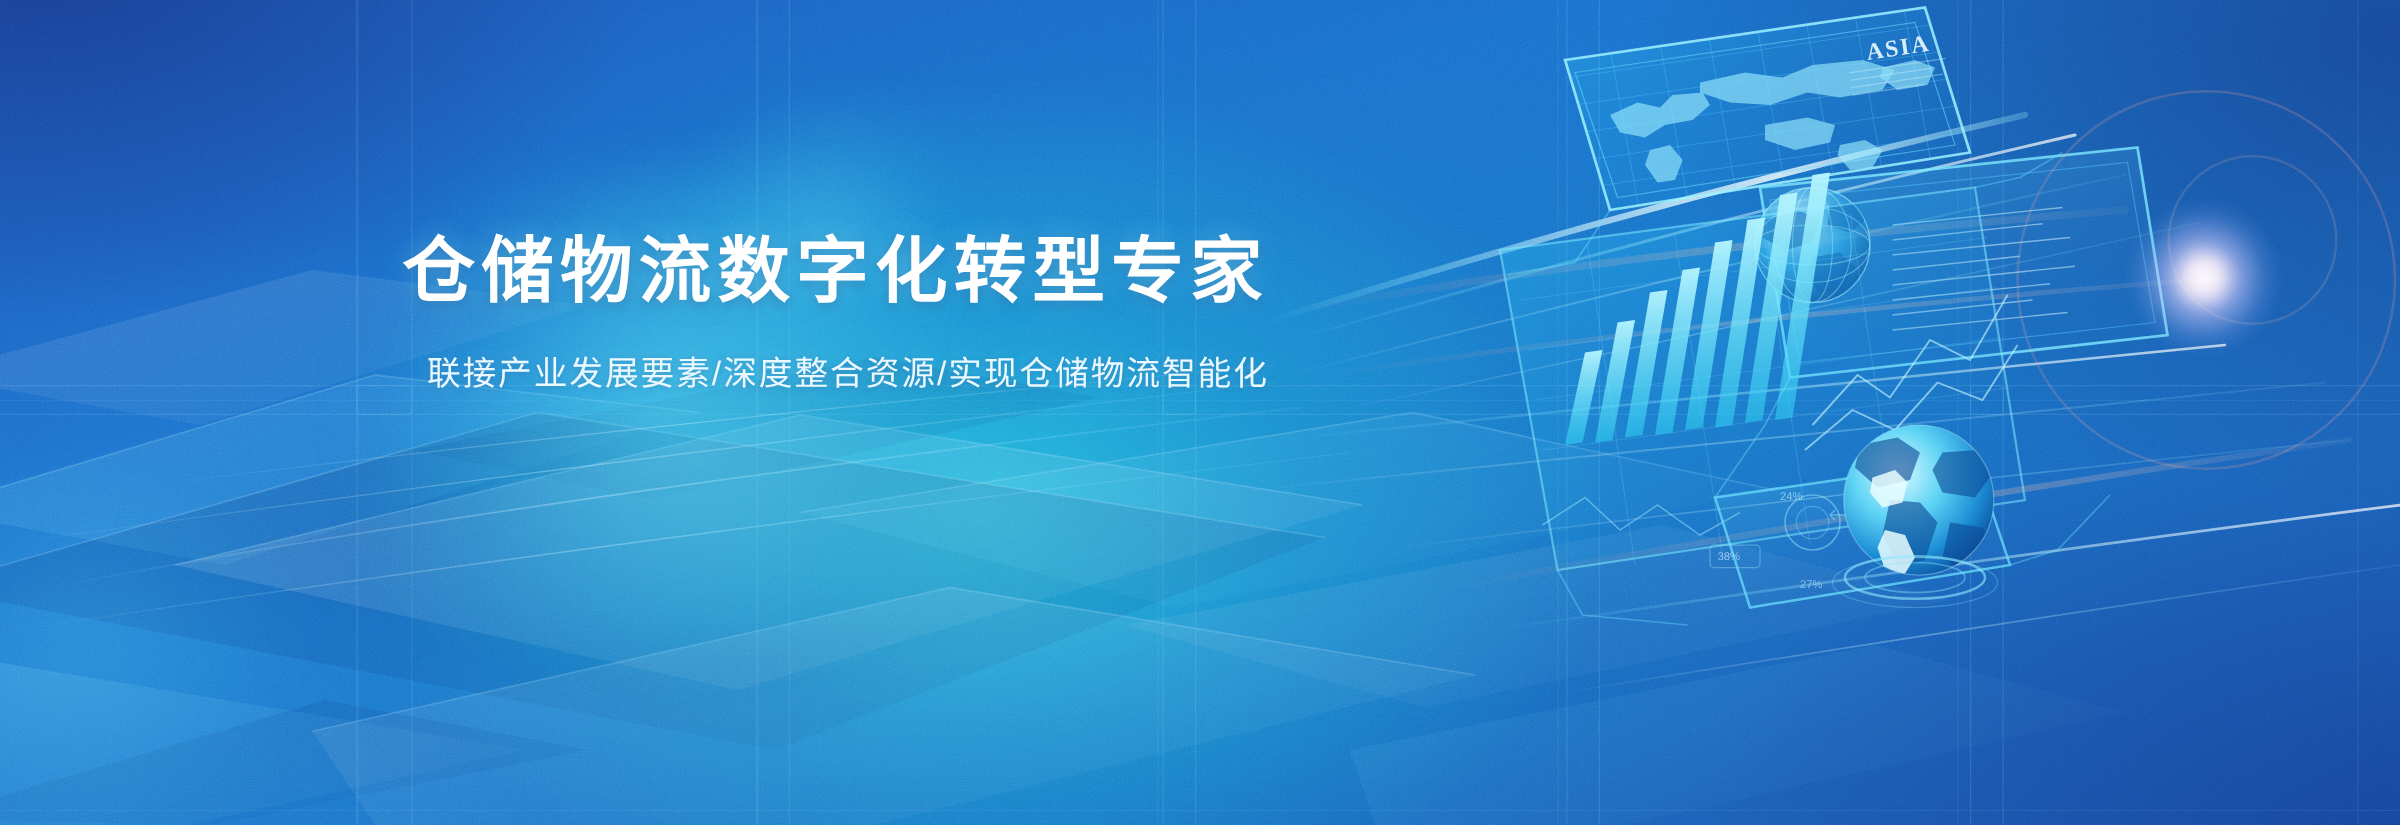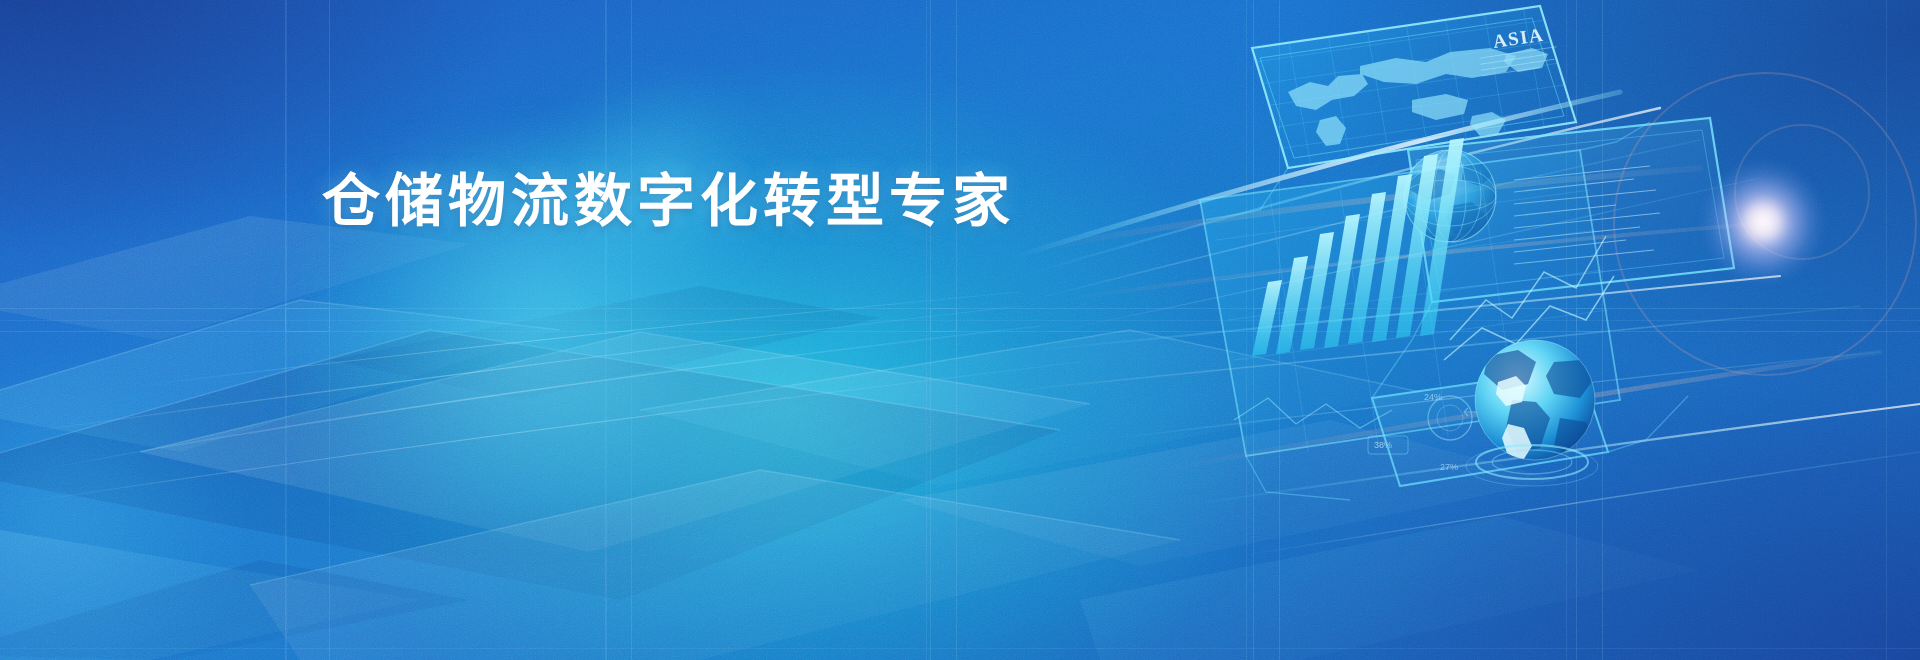--- a/index.html
+++ b/index.html
@@ -75,21 +75,21 @@
     background: radial-gradient(circle, rgba(92,226,246,0.55) 0%, rgba(60,200,235,0.18) 48%, rgba(50,190,230,0) 72%);
   }
 
   
   .ribbons { opacity: .95; }
 
   
   .copy {
     position: absolute;
     left: 322px;
-    top: 169px;
+    top: 186px;
     z-index: 40;
     text-align: right;
   }
   .headline {
     margin: 0;
     font-size: 58px;
     line-height: 1.12;
     font-weight: 700;
     color: #ffffff;
     letter-spacing: 5px;
@@ -433,15 +433,16 @@
   <svg class="layer noise" viewBox="0 0 1920 660" preserveAspectRatio="none">
     <filter id="grain">
       <feTurbulence type="fractalNoise" baseFrequency="0.9" numOctaves="3" stitchTiles="stitch"></feTurbulence>
       <feColorMatrix type="saturate" values="0"></feColorMatrix>
     </filter>
     <rect width="1920" height="660" filter="url(#grain)"></rect>
   </svg>
 
   <div class="copy">
     <h1 class="headline">仓储物流数字化转型专家</h1>
+    <p class="subline">联接产业发展要素/深度整合资源/实现仓储物流智能化</p>
   </div>
 
 </div>
 
 </body></html>

